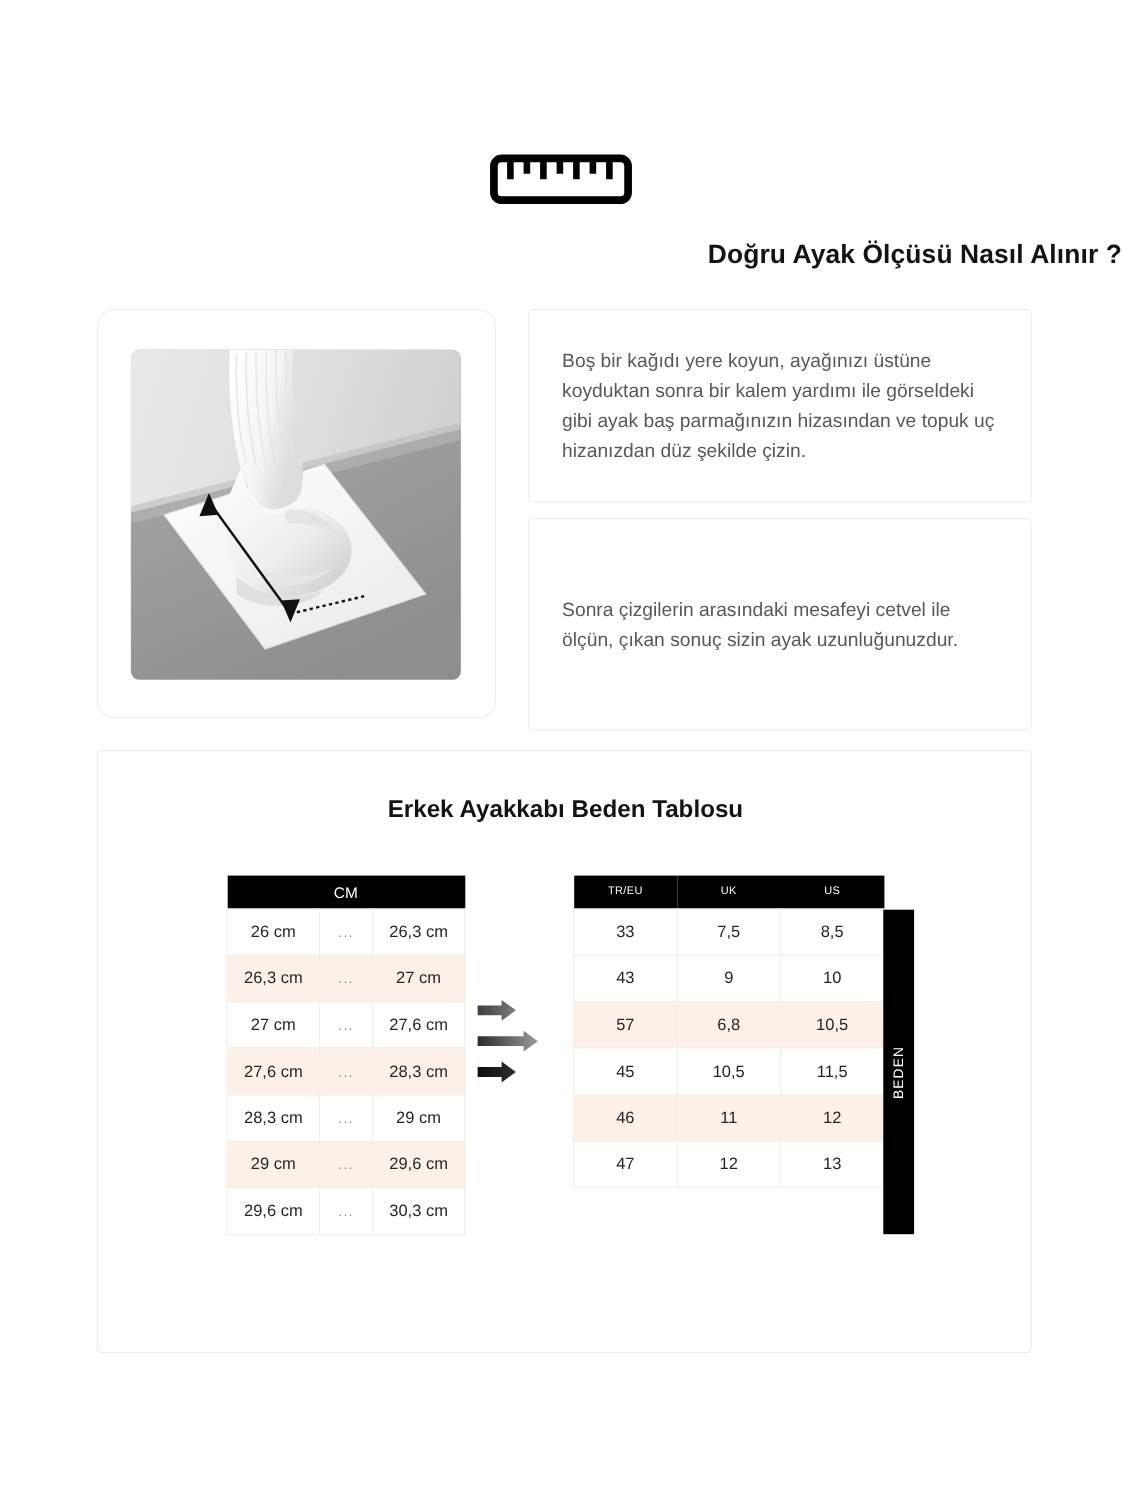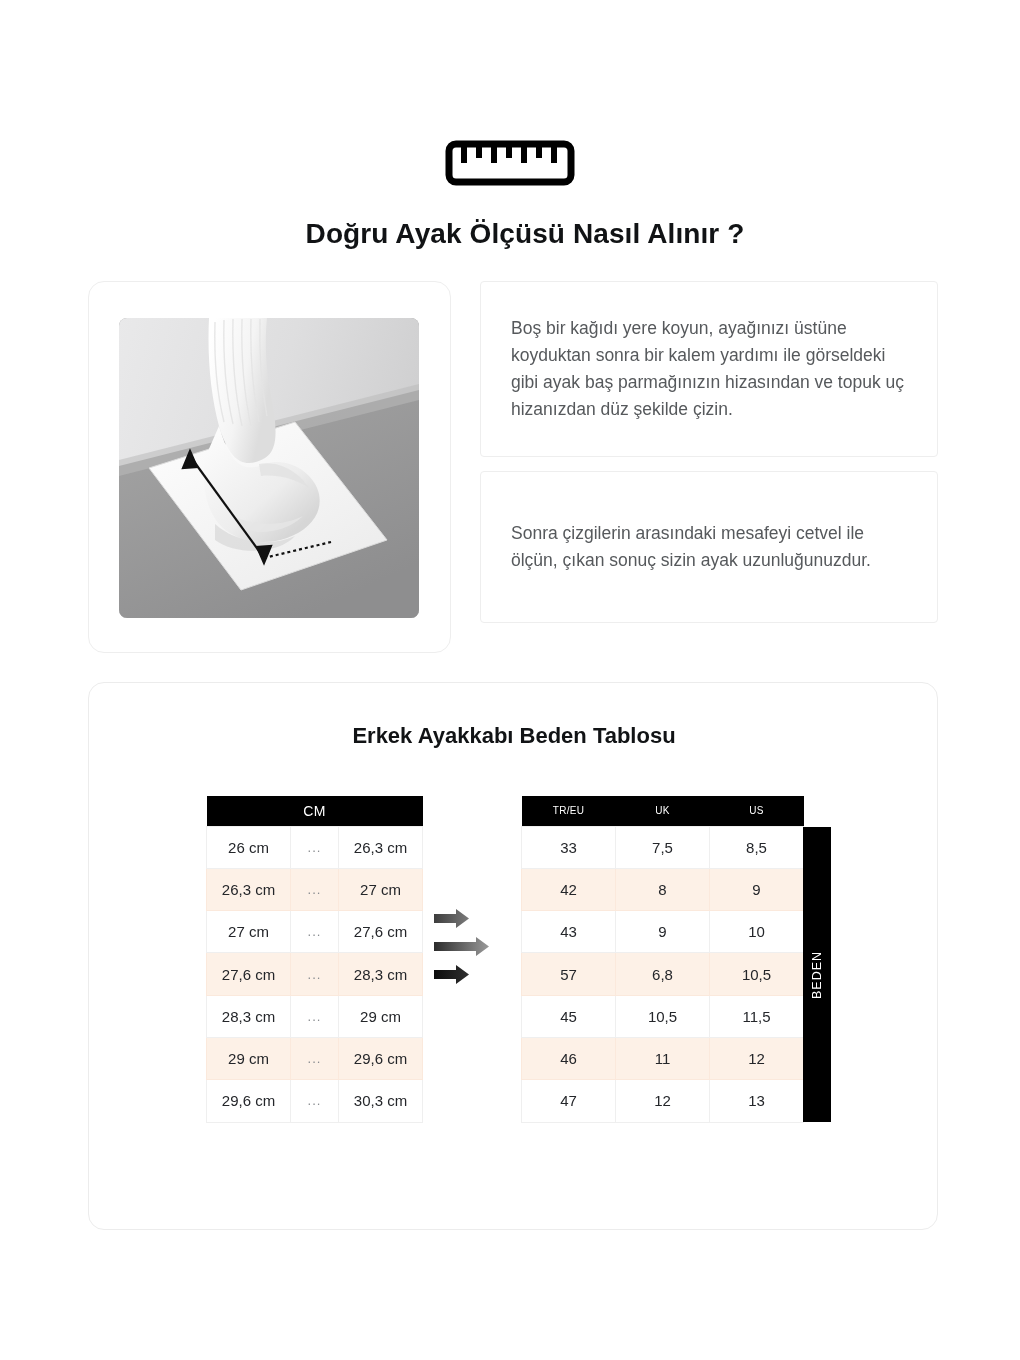--- a/index.html
+++ b/index.html
@@ -28,22 +28,22 @@
     display: flex;
     justify-content: center;
   }
   .ruler-icon { display: block; }
 
   
   .main-title {
     position: absolute;
     left: 0; top: 218px;
     width: 1020px;
-    text-align: center;
-    font-size: 28px;
+    text-align: right;
+    font-size: 24px;
     font-weight: bold;
     color: #111315;
     letter-spacing: 0.1px;
     padding-left: 30px;
   }
 
   
   .top-section {
     position: absolute;
     left: 88px; top: 281px;
@@ -83,37 +83,37 @@
     position: absolute;
     left: 0;
     width: 458px;
     border: 1px solid #eeeeee;
     border-radius: 4px;
     background: #ffffff;
     display: flex;
     align-items: center;
   }
   .info-card-1 { top: 0; height: 176px; }
-  .info-card-2 { top: 190px; height: 152px; }
+  .info-card-2 { top: 190px; height: 193px; }
 
   .info-text {
     padding: 0 30px;
     font-size: 17.5px;
     line-height: 27px;
     color: #56595c;
   }
 
   
   .size-card {
     position: absolute;
     left: 88px; top: 682px;
     width: 850px;
     height: 548px;
     border: 1px solid #ececec;
-    border-radius: 16px;
+    border-radius: 4px;
     background: #ffffff;
   }
 
   .size-title {
     position: absolute;
     left: 0; top: 40px;
     width: 850px;
     text-align: center;
     font-size: 22px;
     font-weight: bold;
@@ -410,25 +410,20 @@
             <th>UK</th>
             <th>US</th>
           </tr>
         </thead>
         <tbody>
           <tr>
             <td>33</td>
             <td>7,5</td>
             <td>8,5</td>
           </tr>
-          <tr class="alt">
-            <td>42</td>
-            <td>8</td>
-            <td>9</td>
-          </tr>
           <tr>
             <td>43</td>
             <td>9</td>
             <td>10</td>
           </tr>
           <tr class="alt">
             <td>57</td>
             <td>6,8</td>
             <td>10,5</td>
           </tr>

